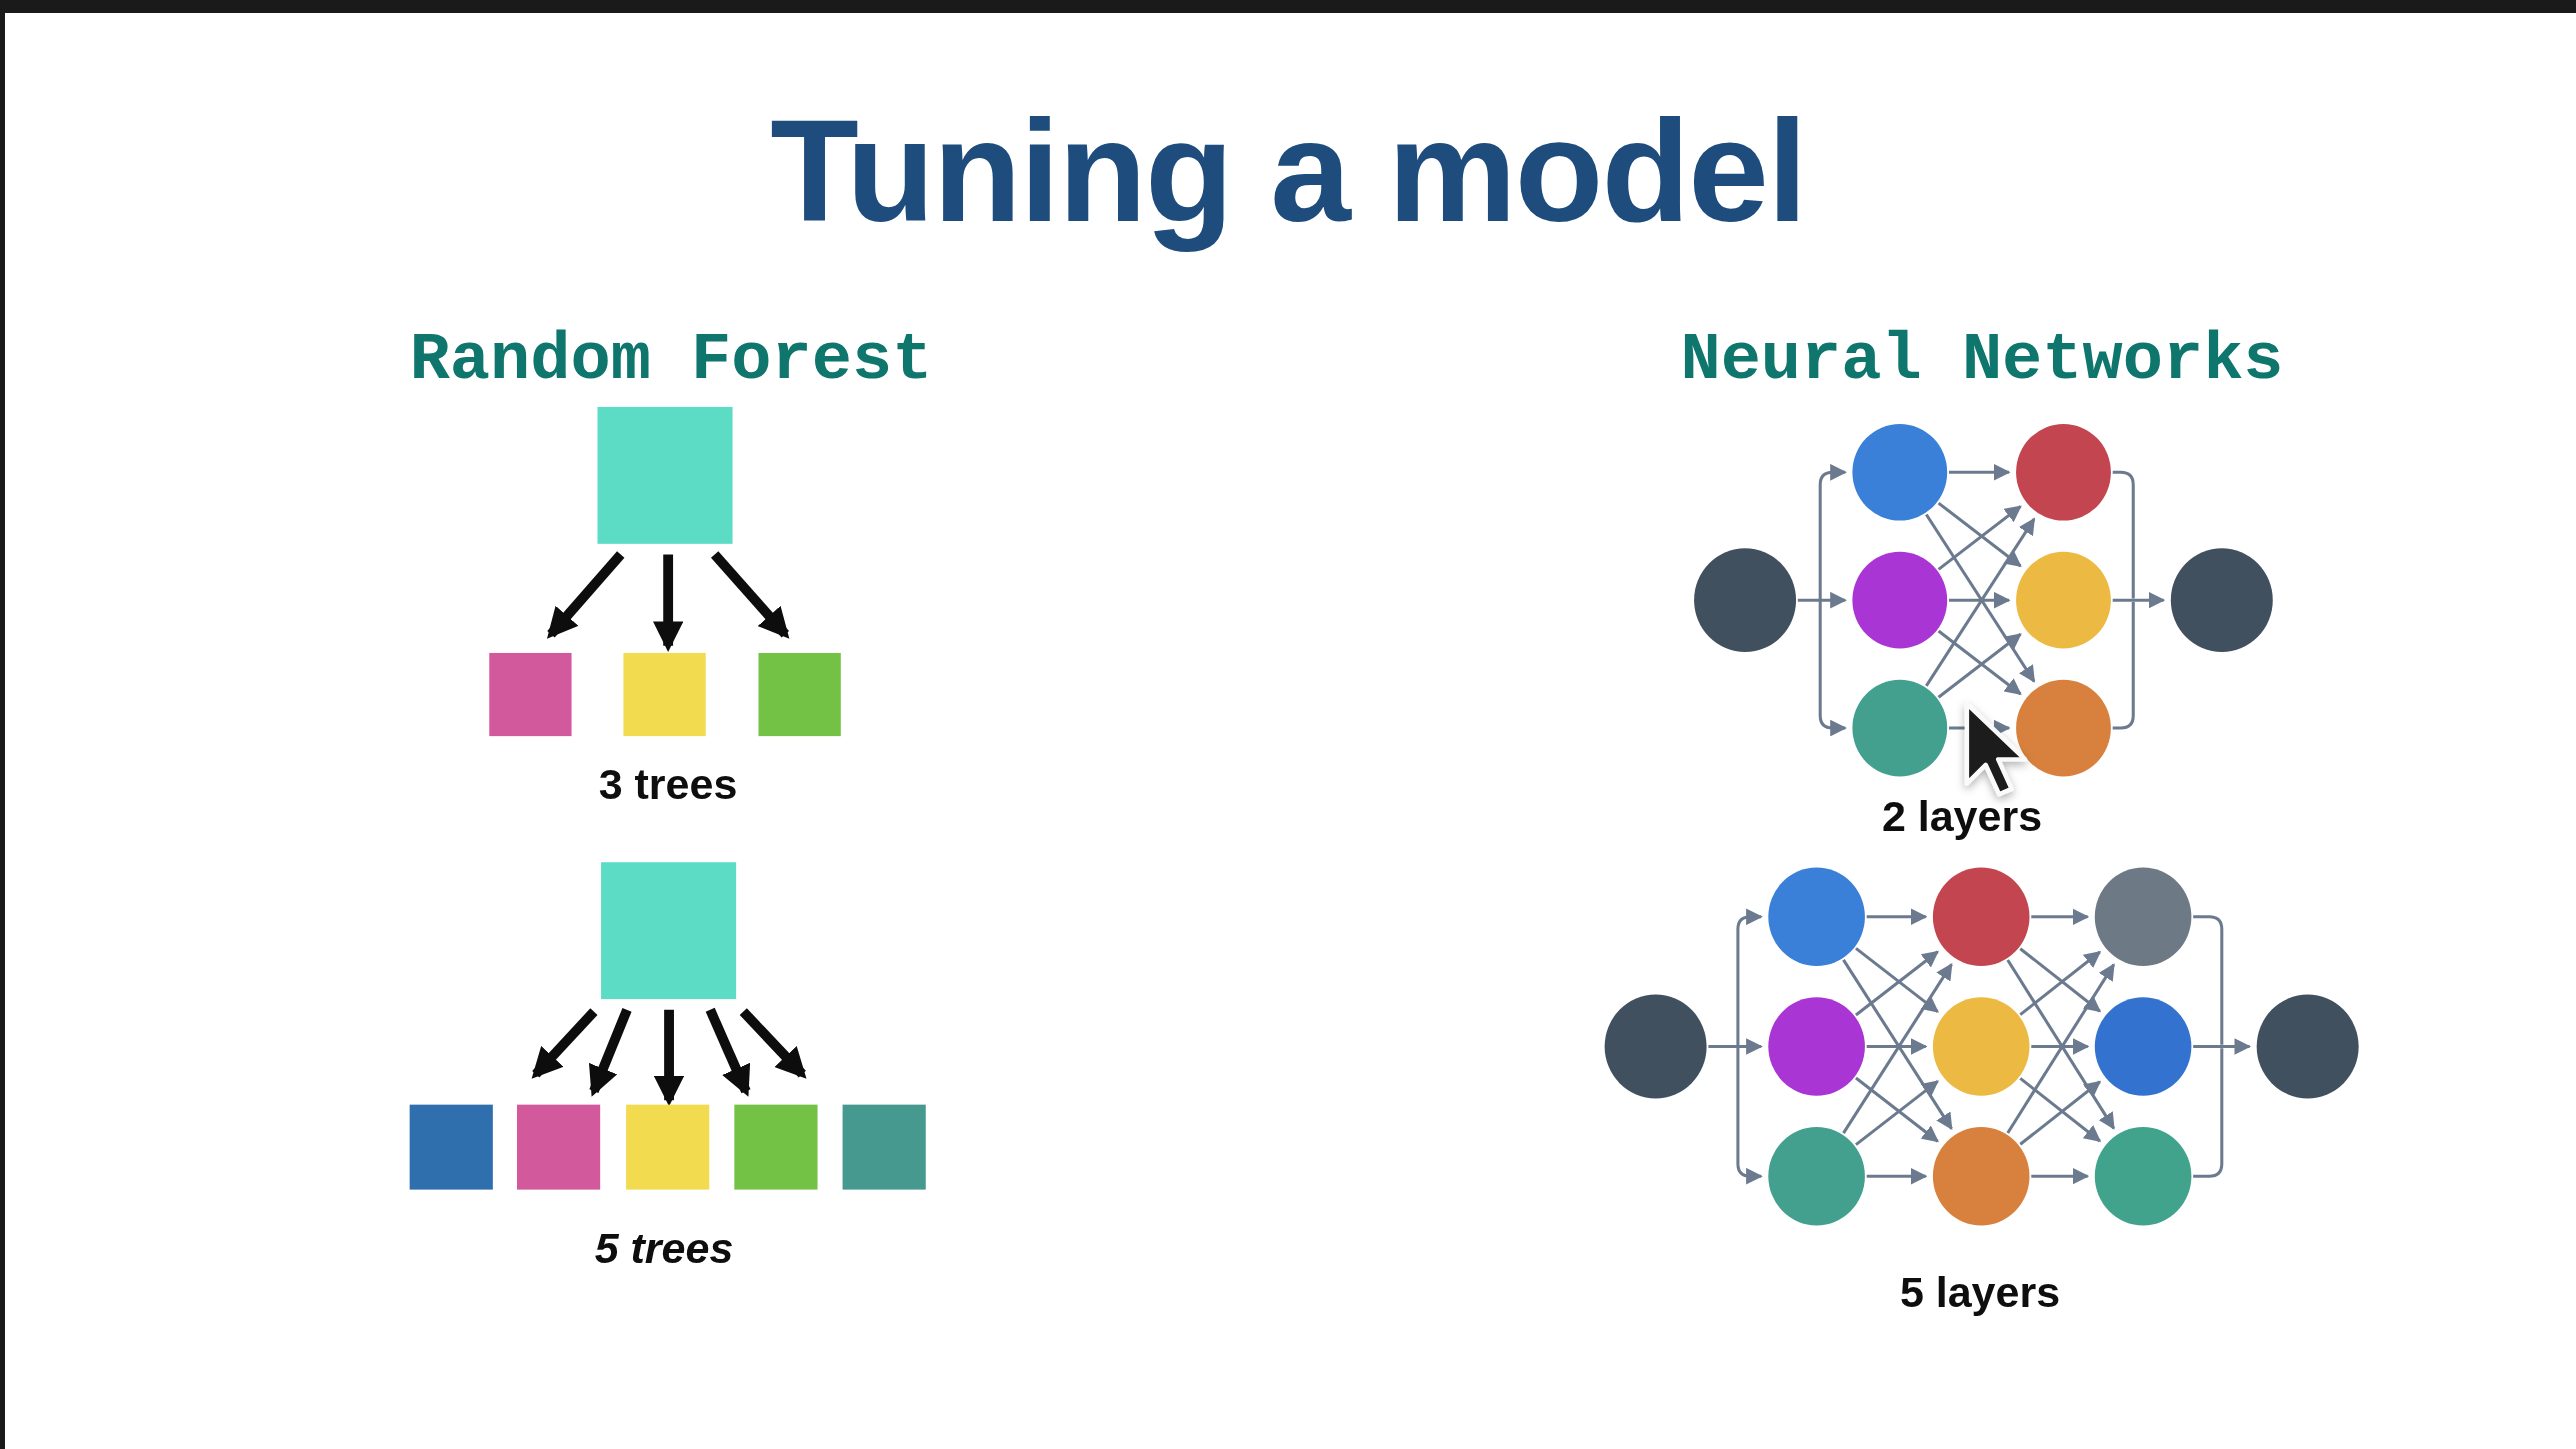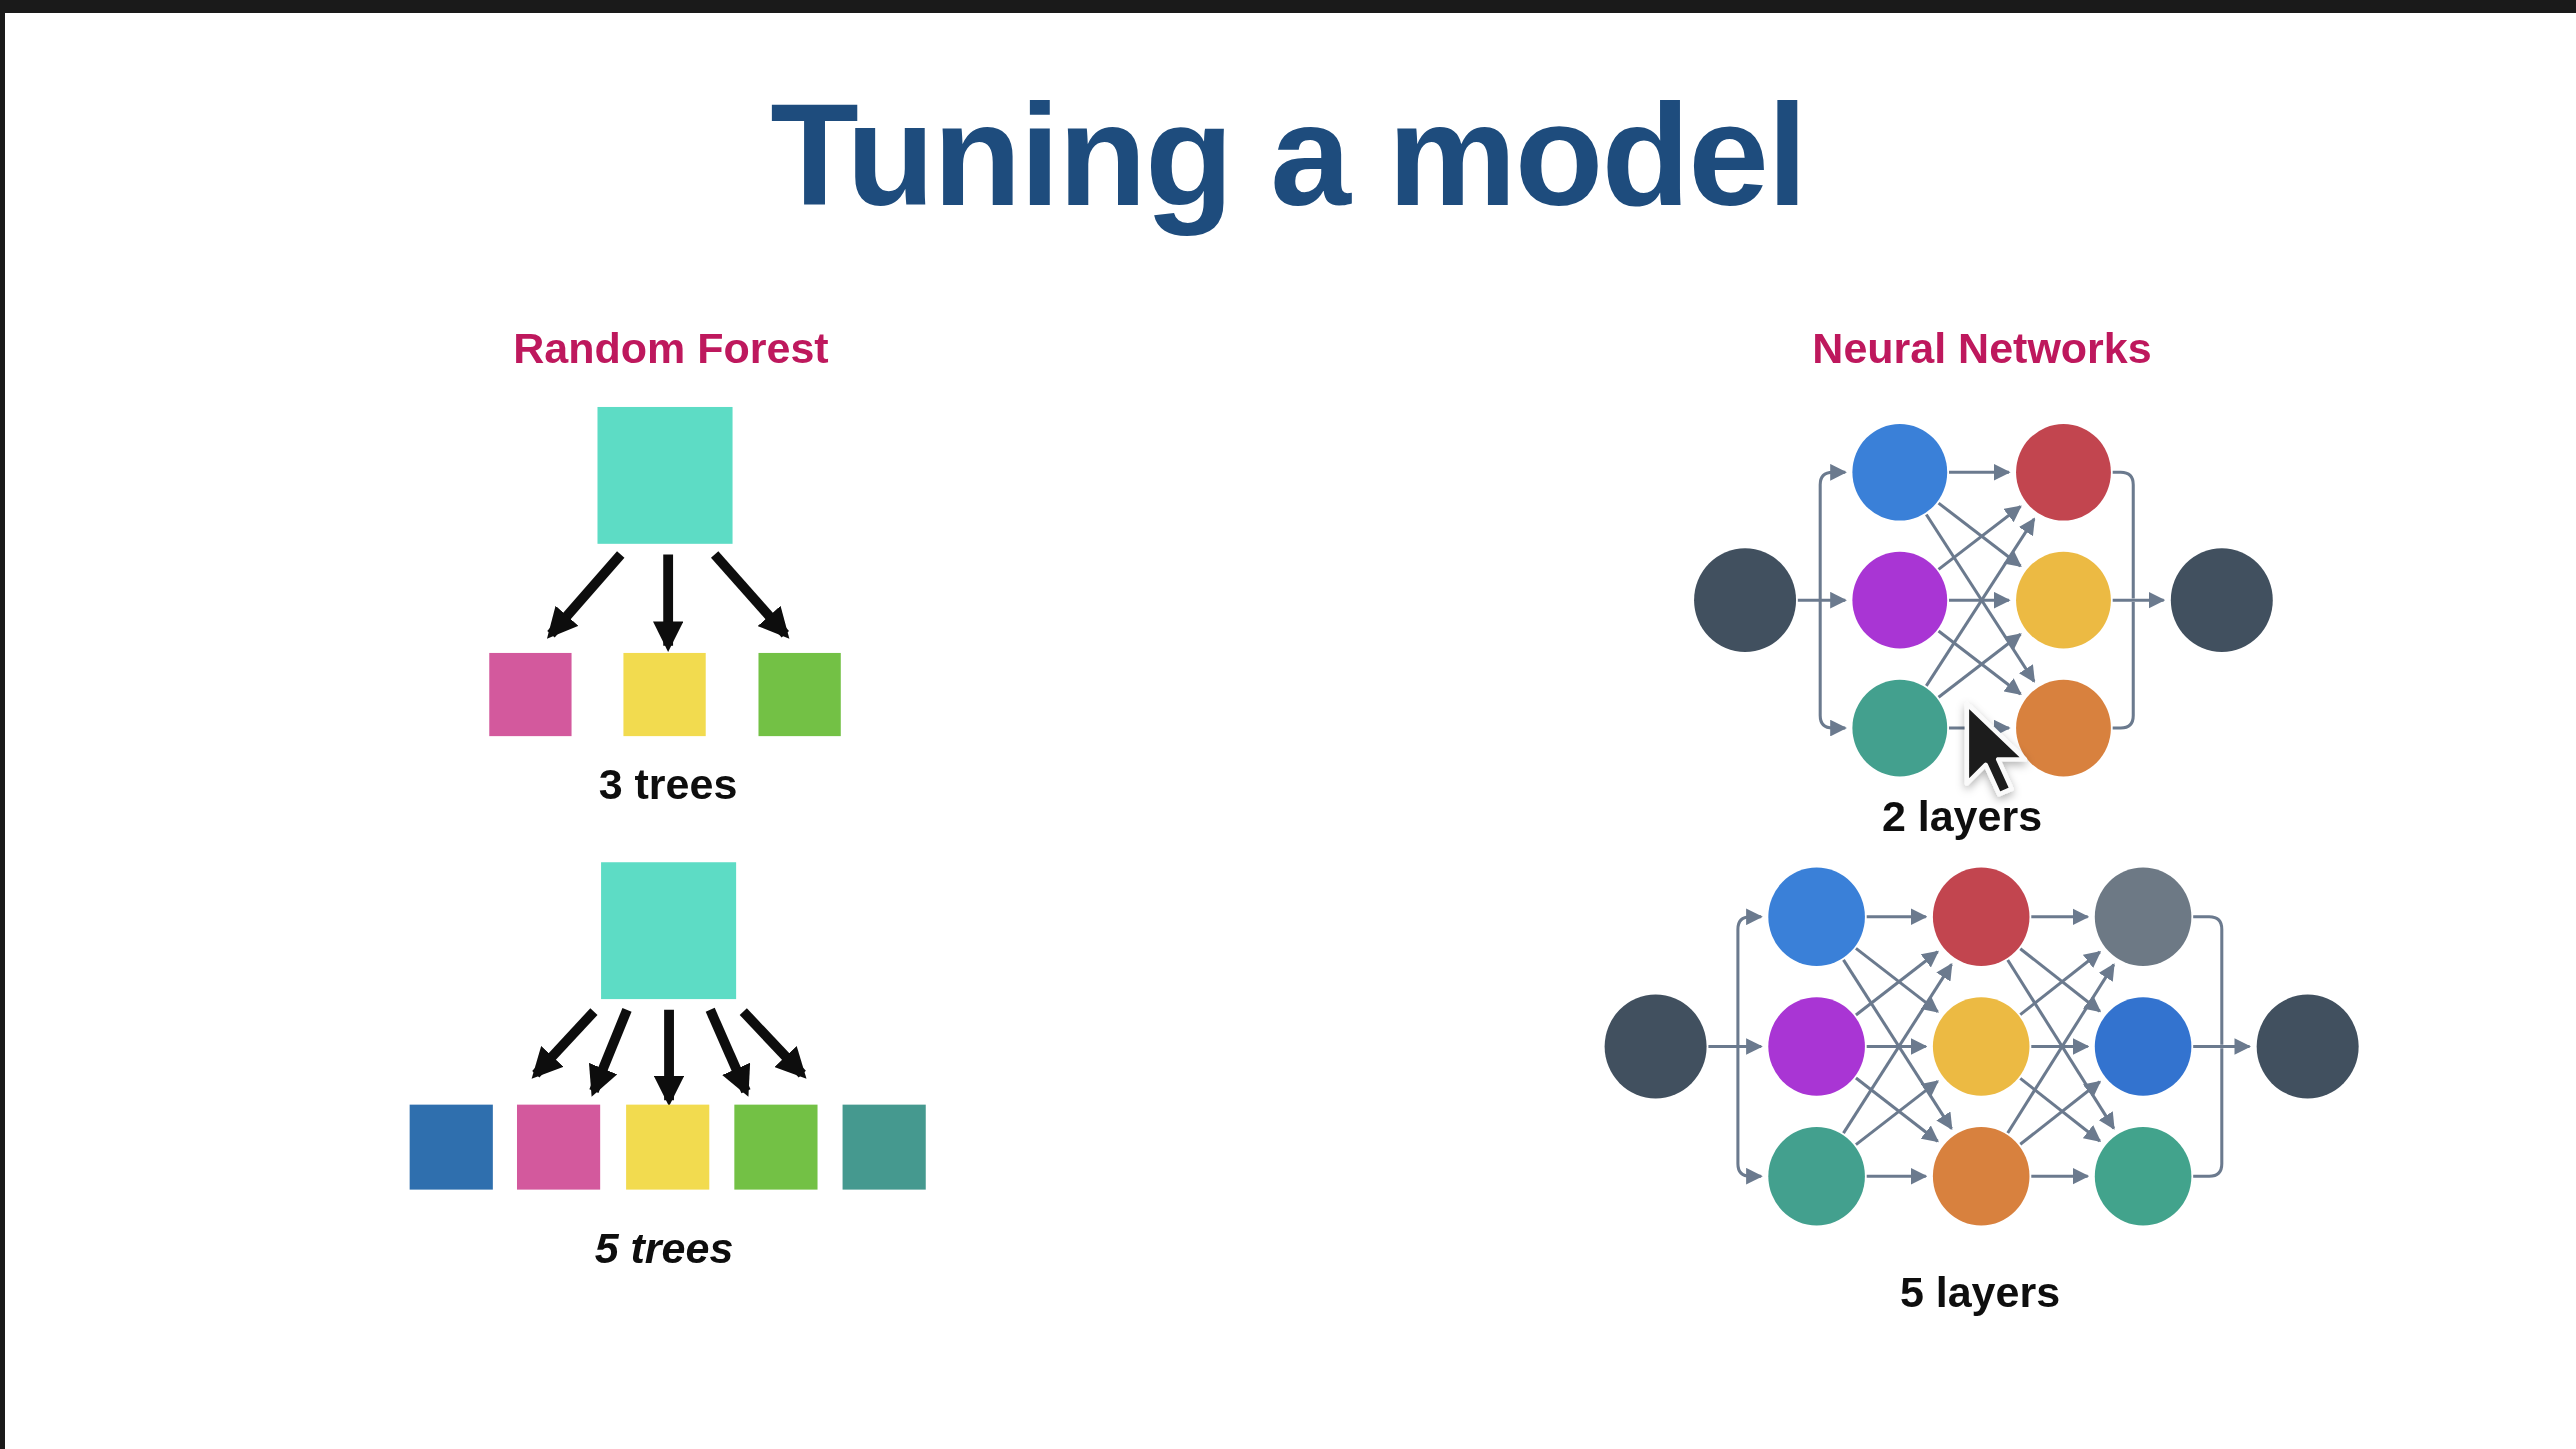--- a/index.html
+++ b/index.html
@@ -15,35 +15,36 @@
     width: 2576px; height: 12.5px;
     background: #1a1a1a;
   }
   .letterbox-left {
     position: absolute; left: 0; top: 0;
     width: 4.5px; height: 1449px;
     background: #1a1a1a;
   }
   .slide-title {
     position: absolute; left: 0; right: 0; top: 79px;
-    margin: 0;
+    margin: 16px;
     text-align: center;
     font-size: 145px;
     font-weight: 700;
     letter-spacing: -1.8px;
     line-height: 1.05;
   }
   .section-heading {
     position: absolute;
     transform: translateX(-50%);
-    font-size: 43px;
+    font-size: 67px;
     font-weight: 700;
-    color: #be185d;
+    color: #0f766e;
     white-space: nowrap;
     line-height: 1;
+    font-family: Liberation Mono, monospace;
   }
   #rf-heading { left: 671px; top: 327px; }
   #nn-heading { left: 1982px; top: 327px; }
   .count-label {
     position: absolute;
     transform: translateX(-50%);
     font-size: 43px;
     font-weight: 700;
     color: #0e0e0e;
     white-space: nowrap;

